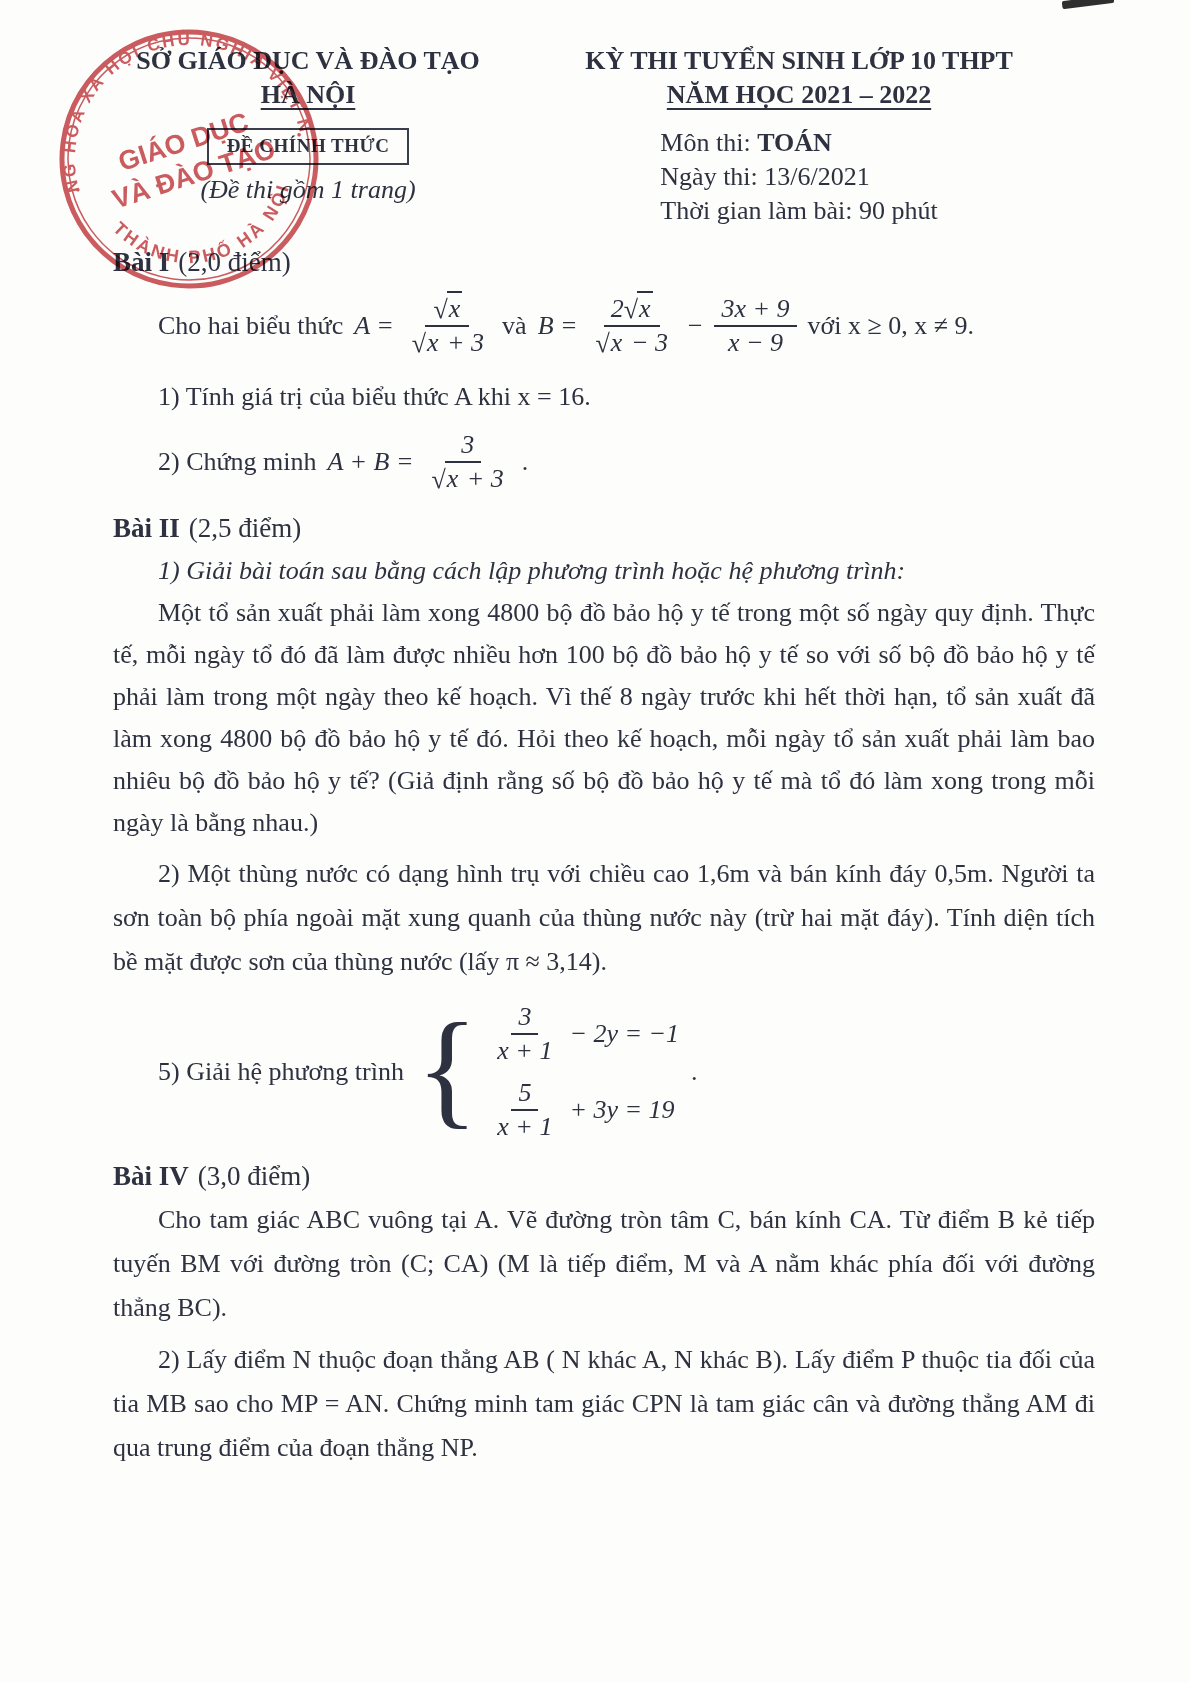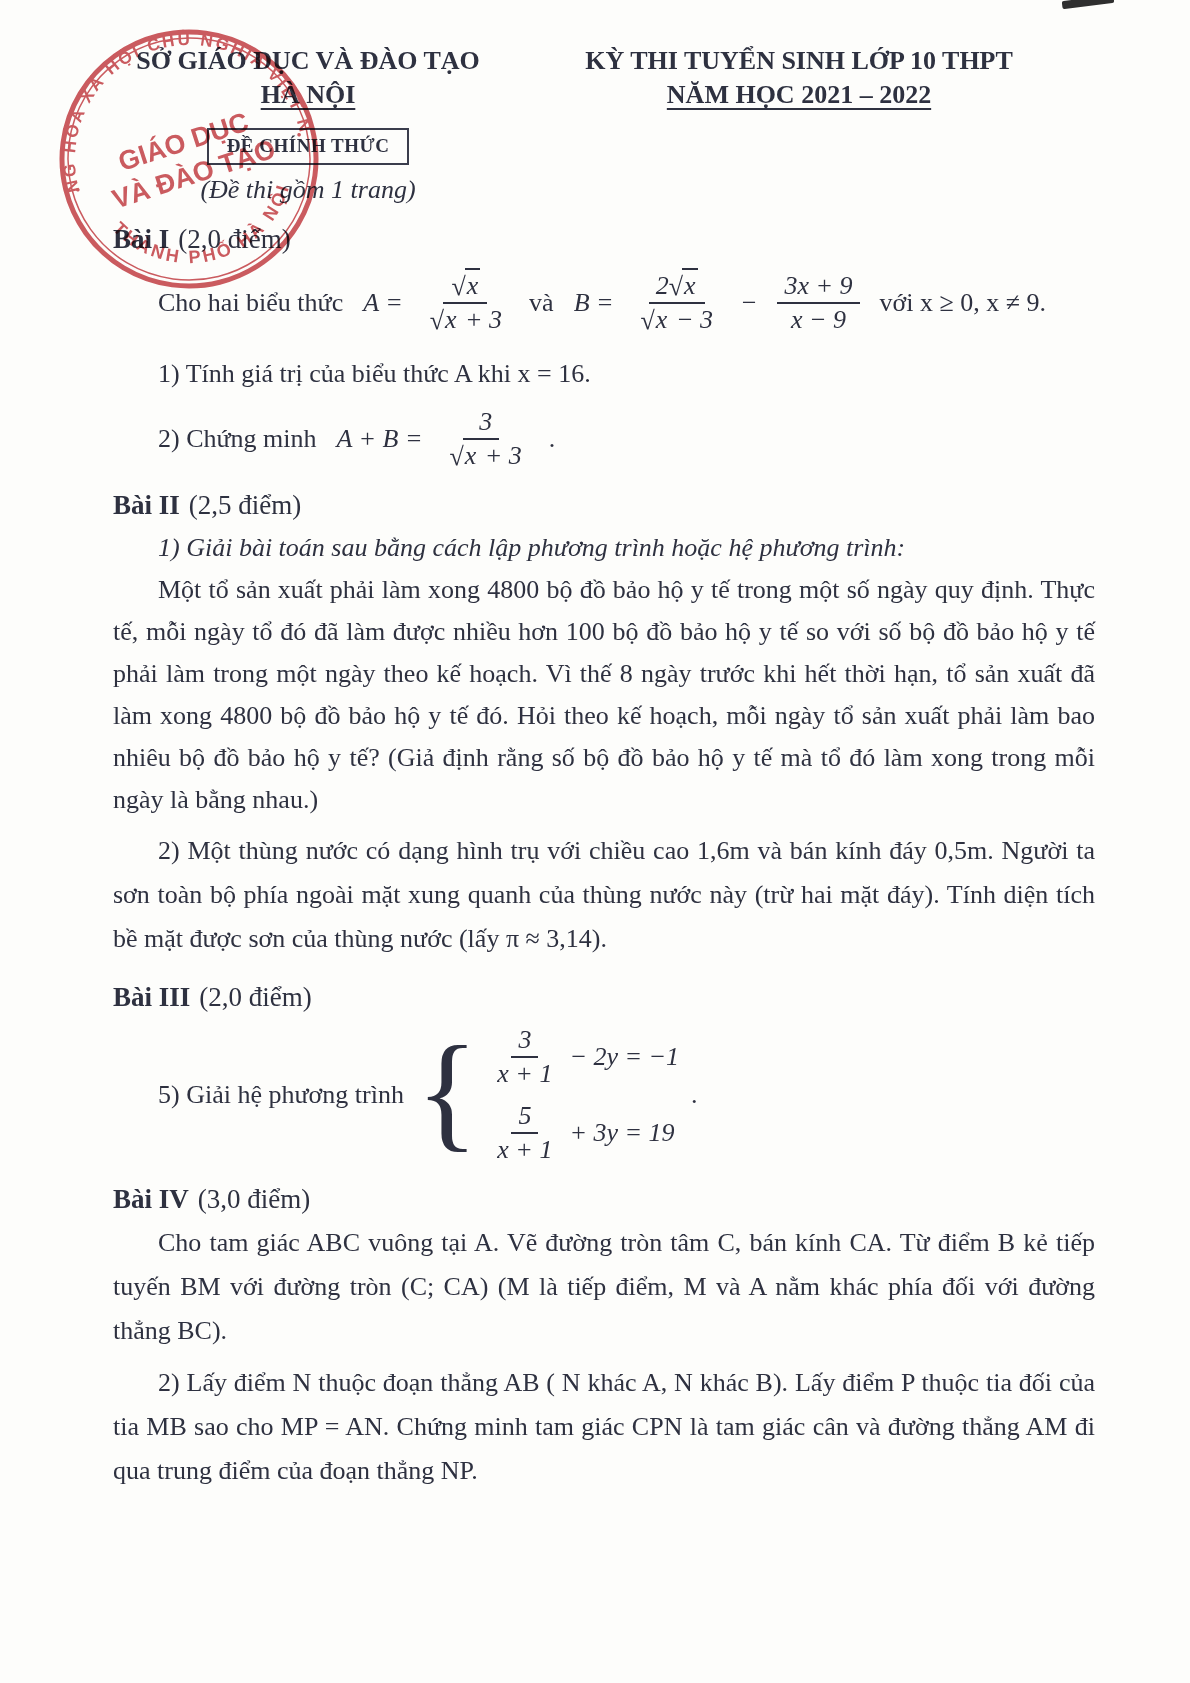--- a/index.html
+++ b/index.html
@@ -38,21 +38,21 @@
   
   .content{ padding:0 95px 0 113px; }
   .sec-title{ font-size:27px; line-height:36px; }
   .sec-title .name{ font-weight:bold; }
   .sec-title .pts{ margin-left:9px; }
   .para{ text-align:justify; text-indent:45px; line-height:42px; }
   .item-line{ padding-left:45px; line-height:42px; }
   .it{ font-style:italic; }
 
   
-  .math-line{ display:flex; align-items:center; flex-wrap:wrap; column-gap:20px; padding-left:45px; }
+  .math-line{ display:flex; align-items:center; flex-wrap:wrap; column-gap:11px; padding-left:45px; }
   .mi{ font-style:italic; }
   .frac{ display:inline-flex; flex-direction:column; align-items:center;
     vertical-align:middle; text-align:center; line-height:30px; font-style:italic; }
   .frac .num{ border-bottom:2px solid currentColor; padding:0 7px 1px; }
   .frac .den{ padding:1px 7px 0; }
   .rt{ font-style:normal; position:relative; top:1px; margin-right:-1px; }
   .rad{ border-top:2px solid currentColor; padding:1px 2px 0; }
   .eq-line{ display:flex; align-items:center; column-gap:12px; padding-left:45px; }
   .brace{ font-size:130px; font-weight:400; line-height:.85; transform:translateY(-4px);
     font-family:"Liberation Serif", serif; }
@@ -88,20 +88,25 @@
       <div class="h-bold">SỞ GIÁO DỤC VÀ ĐÀO TẠO</div>
       <div class="h-bold u">HÀ NỘI</div>
       <div>
         <span class="exam-box">ĐỀ CHÍNH THỨC</span>
       </div>
       <div class="note-italic">(Đề thi gồm 1 trang)</div>
     </div>
     <div class="header-right">
       <div class="h-bold">KỲ THI TUYỂN SINH LỚP 10 THPT</div>
       <div class="h-bold u">NĂM HỌC 2021 – 2022</div>
+      <div class="meta">
+        <div><span>Môn thi: </span><b>TOÁN</b></div>
+        <div>Ngày thi: 13/6/2021</div>
+        <div>Thời gian làm bài: 90 phút</div>
+      </div>
     </div>
   </div>
 
   <div class="content">
 
     <div style="margin-top:16px;">
       <div class="sec-title">
         <span class="name">Bài I</span><span class="pts">(2,0 điểm)</span>
       </div>
       <div class="math-line" style="margin-top:14px;">
@@ -139,23 +144,20 @@
     <div style="margin-top:16px;">
       <div class="sec-title">
         <span class="name">Bài II</span><span class="pts">(2,5 điểm)</span>
       </div>
       <div class="item-line it" style="margin-top:4px;">1) Giải bài toán sau bằng cách lập phương trình hoặc hệ phương trình:</div>
       <p class="para">Một tổ sản xuất phải làm xong 4800 bộ đồ bảo hộ y tế trong một số ngày quy định. Thực tế, mỗi ngày tổ đó đã làm được nhiều hơn 100 bộ đồ bảo hộ y tế so với số bộ đồ bảo hộ y tế phải làm trong một ngày theo kế hoạch. Vì thế 8 ngày trước khi hết thời hạn, tổ sản xuất đã làm xong 4800 bộ đồ bảo hộ y tế đó. Hỏi theo kế hoạch, mỗi ngày tổ sản xuất phải làm bao nhiêu bộ đồ bảo hộ y tế? (Giả định rằng số bộ đồ bảo hộ y tế mà tổ đó làm xong trong mỗi ngày là bằng nhau.)</p>
       <p class="para" style="margin-top:8px; line-height:44px;">2) Một thùng nước có dạng hình trụ với chiều cao 1,6m và bán kính đáy 0,5m. Người ta sơn toàn bộ phía ngoài mặt xung quanh của thùng nước này (trừ hai mặt đáy). Tính diện tích bề mặt được sơn của thùng nước (lấy π ≈ 3,14).</p>
     </div>
 
     <div style="margin-top:18px;">
-      <div class="sec-title">
-        <span class="name">Bài III</span><span class="pts">(2,0 điểm)</span>
-      </div>
       <div class="eq-line" style="margin-top:10px;">
         <span>5) Giải hệ phương trình</span>
         <span class="brace">{</span>
         <span class="eq-rows">
           <span class="eq-row">
             <span class="frac">
               <span class="num">3</span>
               <span class="den">x + 1</span>
             </span>
             <span>− 2y = −1</span>

